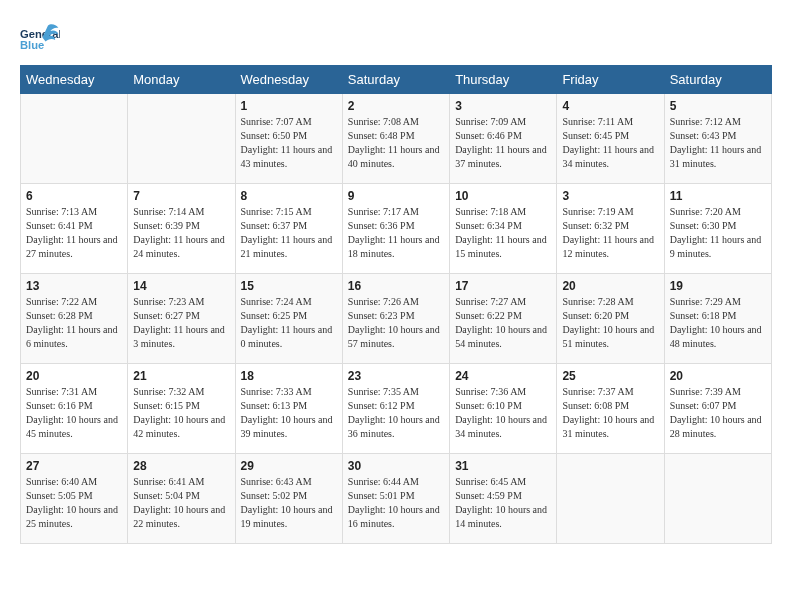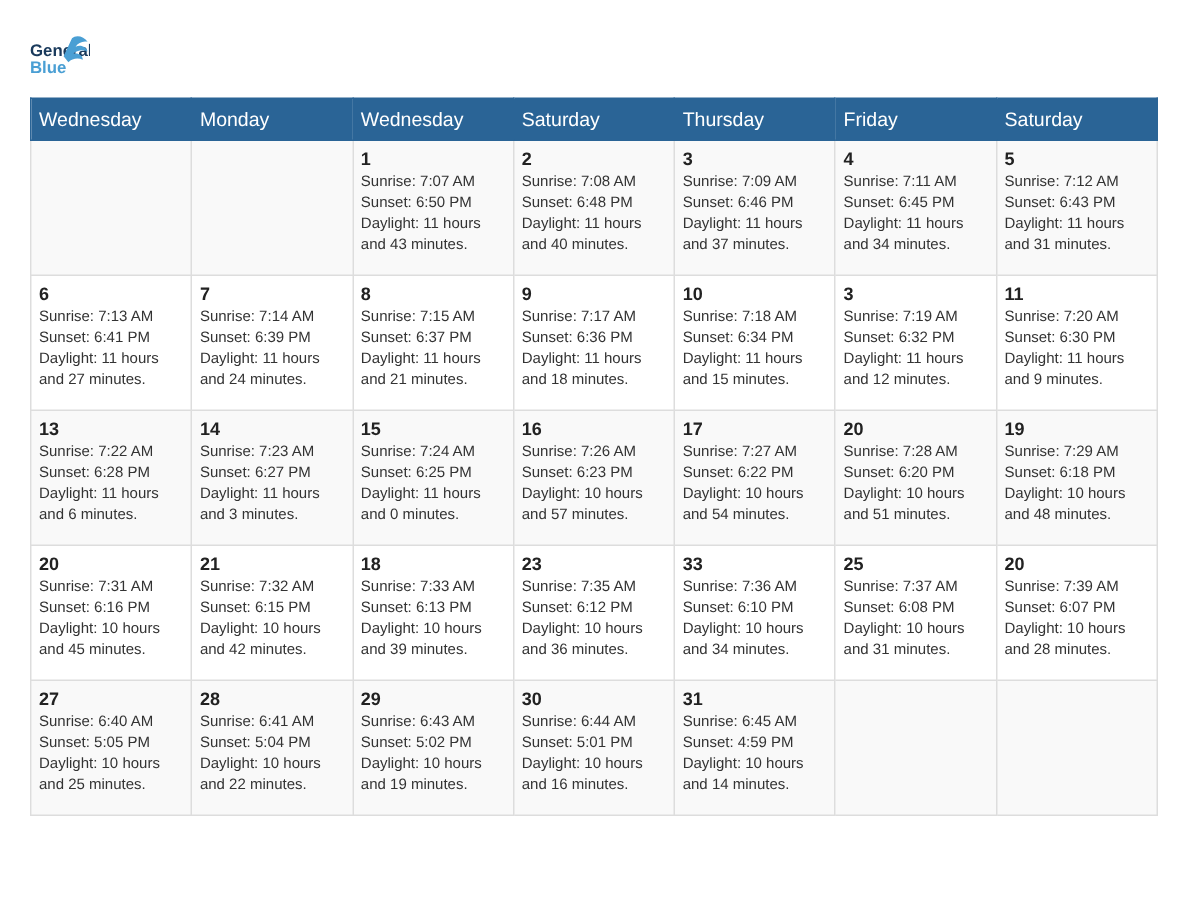--- a/index.html
+++ b/index.html
@@ -70,20 +70,21 @@
       font-weight: bold;
       font-size: 12px;
       color: #222;
       display: block;
       margin-bottom: 2px;
     }
     .day-info {
       font-size: 10px;
       color: #333;
       line-height: 1.4;
+      font-family: Liberation Serif, serif;
     }
     .logo-wrapper {
       display: flex;
       align-items: center;
       gap: 4px;
     }
     .logo-bird {
       width: 40px;
       height: 35px;
     }
@@ -215,21 +216,21 @@
         </td>
         <td>
           <span class="day-number">18</span>
           <div class="day-info">Sunrise: 7:33 AM<br>Sunset: 6:13 PM<br>Daylight: 10 hours and 39 minutes.</div>
         </td>
         <td>
           <span class="day-number">23</span>
           <div class="day-info">Sunrise: 7:35 AM<br>Sunset: 6:12 PM<br>Daylight: 10 hours and 36 minutes.</div>
         </td>
         <td>
-          <span class="day-number">33</span>
+          <span class="day-number">24</span>
           <div class="day-info">Sunrise: 7:36 AM<br>Sunset: 6:10 PM<br>Daylight: 10 hours and 34 minutes.</div>
         </td>
         <td>
           <span class="day-number">25</span>
           <div class="day-info">Sunrise: 7:37 AM<br>Sunset: 6:08 PM<br>Daylight: 10 hours and 31 minutes.</div>
         </td>
         <td>
           <span class="day-number">20</span>
           <div class="day-info">Sunrise: 7:39 AM<br>Sunset: 6:07 PM<br>Daylight: 10 hours and 28 minutes.</div>
         </td>

